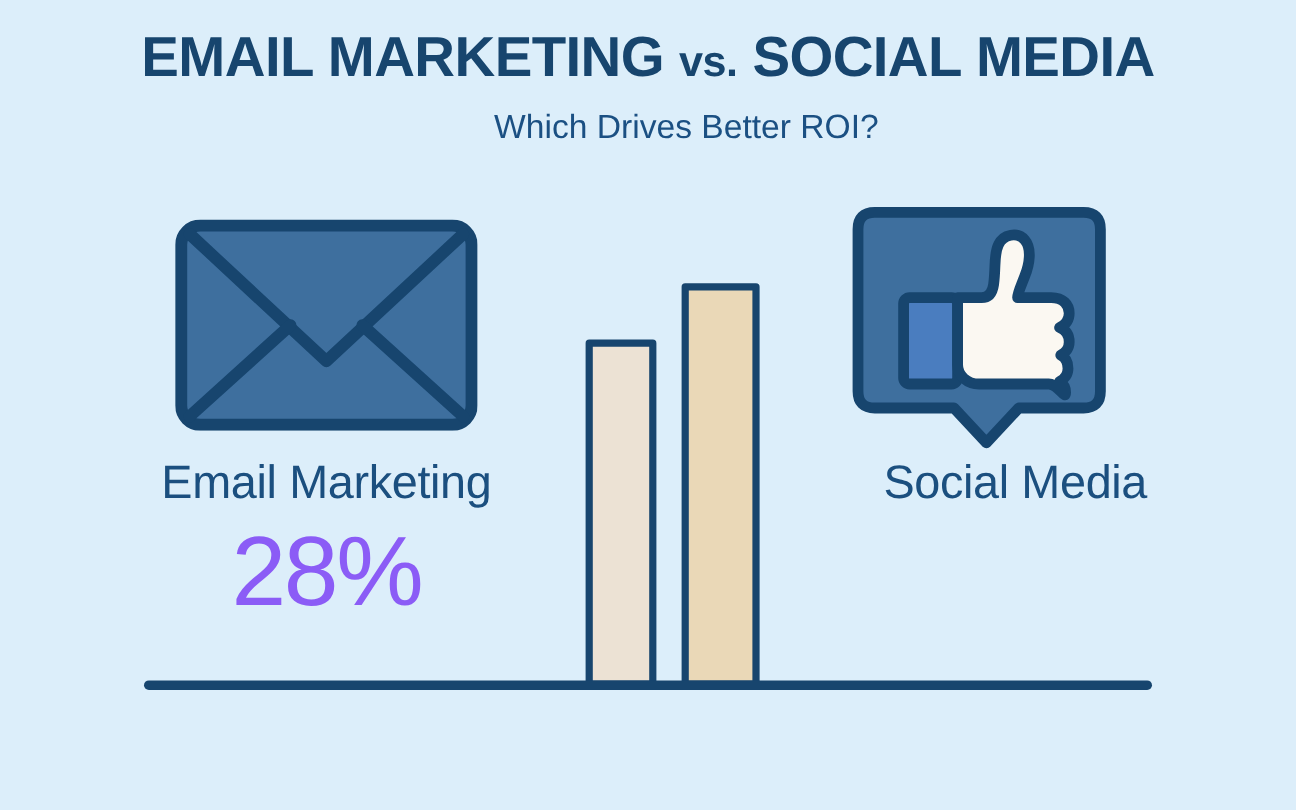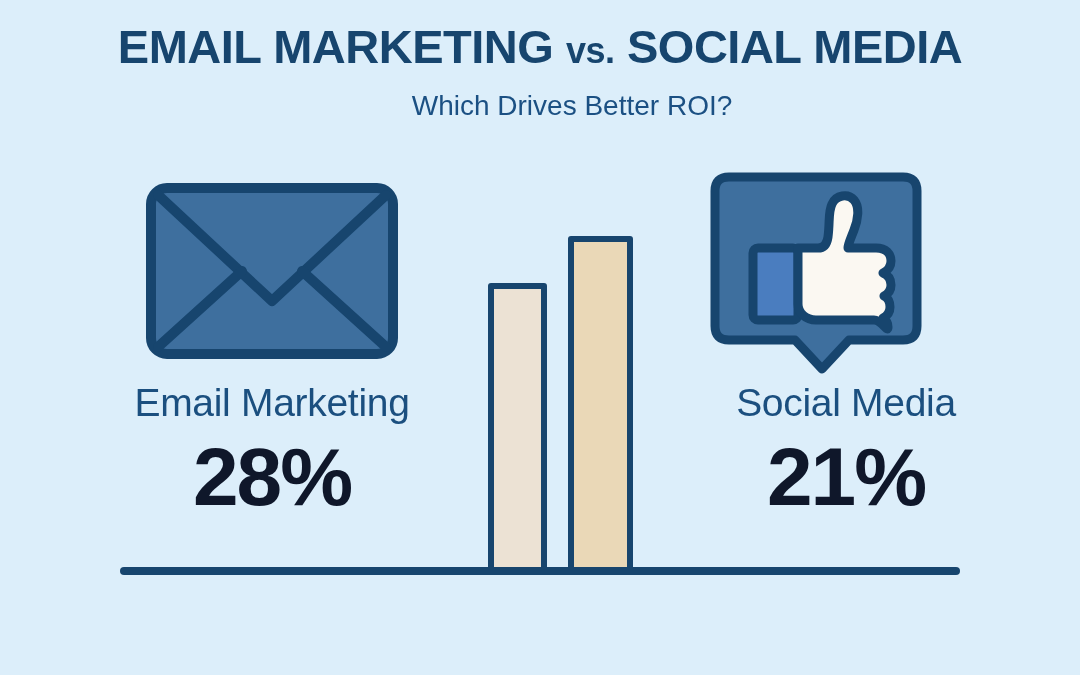--- a/index.html
+++ b/index.html
@@ -115,23 +115,23 @@
   .stat-label {
     color: #1b4f7f;
     font-size: 39px;
     font-weight: normal;
     letter-spacing: -0.3px;
     line-height: 1;
     white-space: nowrap;
   }
   .stat-value {
     margin-top: 14px;
-    color: #0f172a;
+    color: #8b5cf6;
     font-size: 82px;
-    font-weight: bold;
+    font-weight: normal;
     letter-spacing: -2px;
     line-height: 1;
     white-space: nowrap;
   }
 </style>
 </head>
 <body>
 
 <div id="infographic">
 
@@ -195,16 +195,15 @@
 
   <div id="baseline"></div>
 
   <div class="stat-block" id="stat-email">
     <div class="stat-label">Email Marketing</div>
     <div class="stat-value">28%</div>
   </div>
 
   <div class="stat-block" id="stat-social">
     <div class="stat-label">Social Media</div>
-    <div class="stat-value">21%</div>
   </div>
 
 </div>
 
 </body></html>

